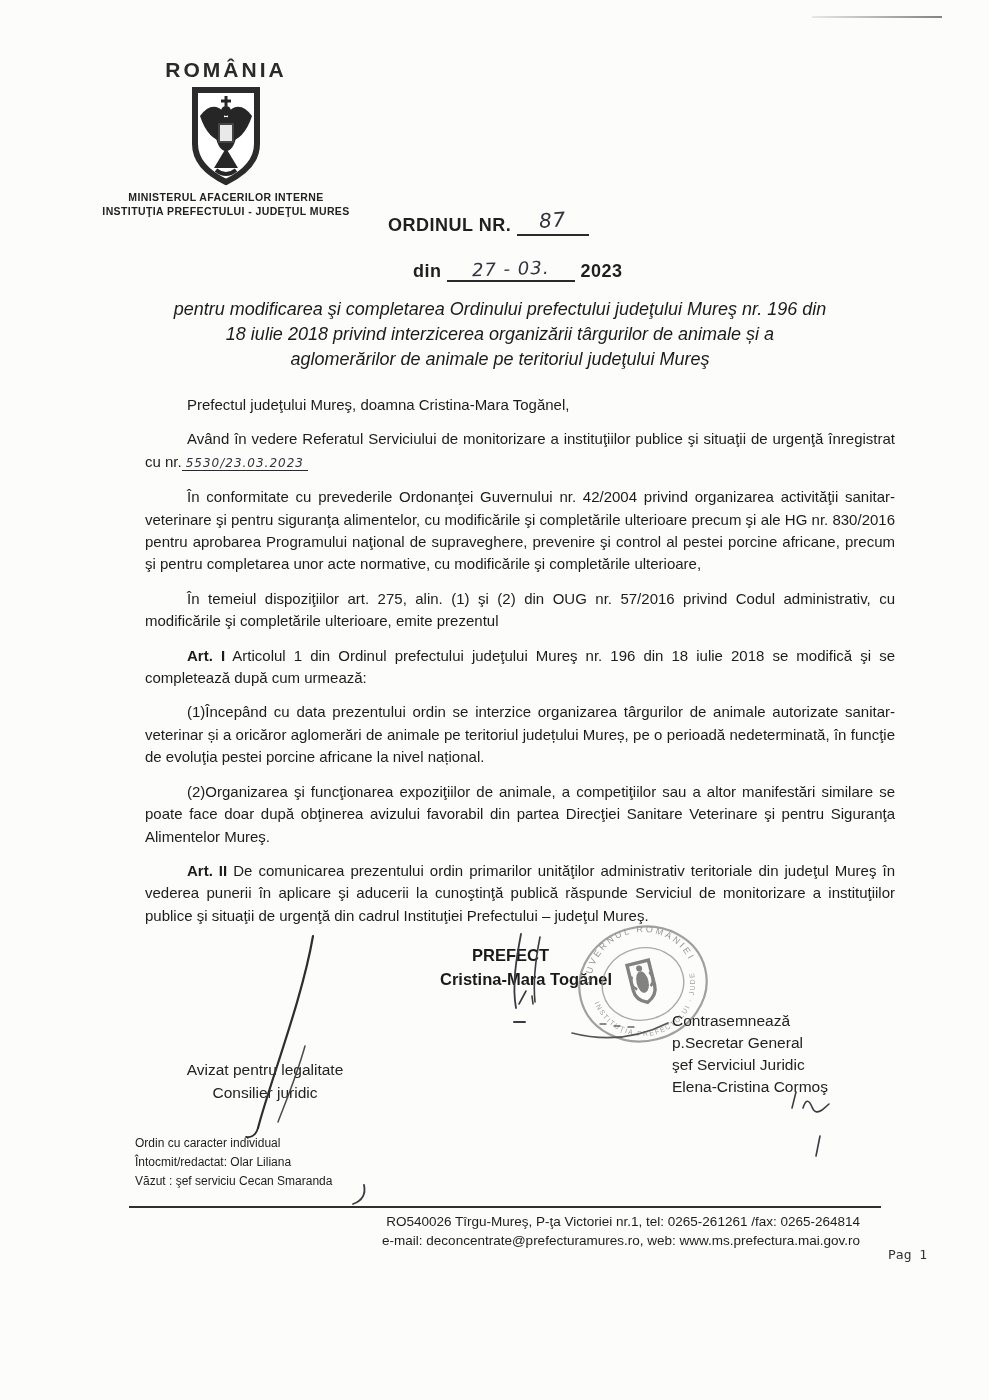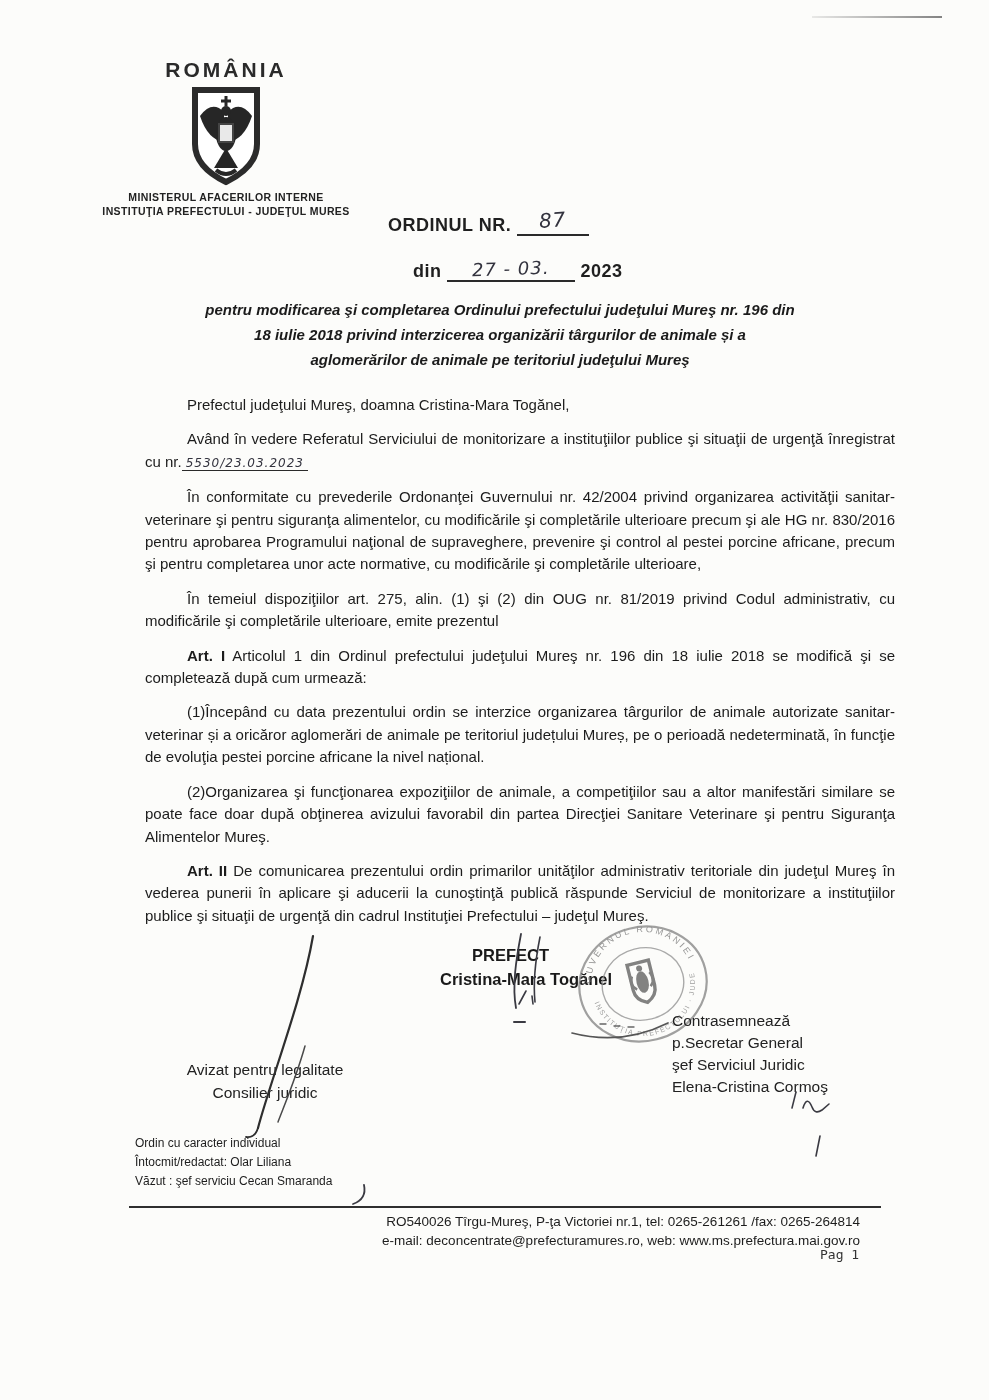--- a/index.html
+++ b/index.html
@@ -18,21 +18,21 @@
   
   .order-block{position:absolute;left:388px;top:210px;font-weight:bold;font-size:18px;letter-spacing:.5px;}
   .order-row{white-space:nowrap;}
   .u-line{display:inline-block;border-bottom:2px solid #2a2a2a;text-align:center;vertical-align:bottom;}
   .hw{font-family:"DejaVu Sans", sans-serif;font-style:italic;color:#33333e;font-weight:400;}
   .hw-num{display:inline-block;font-size:20px;transform:rotate(-4deg) translateY(-2px);letter-spacing:1px;}
   .hw-date{display:inline-block;font-size:18px;transform:rotate(-2deg);letter-spacing:1px;}
   .date-row{margin-top:22px;margin-left:25px;}
   
   .doc-title{position:absolute;left:110px;top:297px;width:780px;text-align:center;
-    font-weight:bold;font-style:italic;font-size:15px;line-height:25px;color:#1b1b1b;}
+    font-weight:normal;font-style:italic;font-size:18px;line-height:25px;color:#1b1b1b;}
   
   .body-text{position:absolute;left:133px;top:382px;width:774px;font-size:15px;line-height:22.4px;
     text-align:justify;color:#1c1c1c;}
   .body-text p{margin:12px;text-indent:42px;}
   .body-text .lead{font-weight:bold;}
   .ordin-heading{text-align:center;font-weight:bold;font-size:16px;letter-spacing:2px;
     margin:13px 0 15px 0;text-indent:0 !important;}
   .hw-reg{font-size:12px;border-bottom:1.5px solid #2a2a2a;padding:0 4px;letter-spacing:1px;font-style:italic;}
   
   .prefect-block{position:absolute;left:440px;top:943px;font-weight:bold;font-size:16.5px;
@@ -41,21 +41,21 @@
   .stamp-wrap{position:absolute;left:548px;top:898px;}
   .countersign{position:absolute;left:672px;top:1010px;width:240px;text-align:left;
     font-size:15.5px;line-height:22px;color:#222;}
   .avizat{position:absolute;left:140px;top:1058px;width:250px;text-align:center;
     font-size:15.5px;line-height:23px;color:#222;}
   
   .footnotes{position:absolute;left:135px;top:1134px;font-size:12px;line-height:19px;color:#1d1d1d;}
   .footer-rule{position:absolute;left:129px;top:1206px;width:752px;height:2px;background:#2f2f2f;}
   .footer-address{position:absolute;left:170px;top:1212px;width:690px;text-align:right;
     font-size:13.5px;line-height:19px;color:#1d1d1d;}
-  .page-number{position:absolute;left:820px;top:1247px;font-size:13px;
+  .page-number{position:absolute;left:888px;top:1247px;font-size:13px;
     font-family:"DejaVu Sans Mono", monospace;color:#333;}
   .ink-overlay{position:absolute;left:0;top:0;pointer-events:none;}
 </style>
 </head>
 <body>
 
 <div class="page">
 
   <div class="scan-line-top"></div>
 
@@ -91,21 +91,21 @@
   <div class="doc-title">
     <div>pentru modificarea şi completarea Ordinului prefectului judeţului Mureş nr. 196 din</div>
     <div>18 iulie 2018 privind interzicerea organizării târgurilor de animale  și a</div>
     <div>aglomerărilor de animale pe teritoriul judeţului Mureş</div>
   </div>
 
   <div class="body-text">
     <p><span>Prefectul judeţului Mureş, doamna Cristina-Mara Togănel,</span></p>
     <p><span>Având în vedere Referatul Serviciului de monitorizare a instituţiilor publice şi situaţii de urgenţă înregistrat cu nr.</span><span class="hw hw-reg">5530/23.03.2023</span></p>
     <p><span>În conformitate cu prevederile Ordonanţei Guvernului nr. 42/2004 privind organizarea activităţii sanitar-veterinare şi pentru siguranţa alimentelor, cu modificările şi completările ulterioare precum şi ale HG nr. 830/2016 pentru aprobarea Programului naţional de supraveghere, prevenire şi control al pestei porcine africane, precum şi pentru completarea unor acte normative, cu modificările şi completările ulterioare,</span></p>
-    <p><span>În temeiul dispoziţiilor art. 275, alin. (1) şi (2) din OUG nr. 81/2019 privind Codul administrativ, cu modificările şi completările ulterioare, emite prezentul</span></p>
+    <p><span>În temeiul dispoziţiilor art. 275, alin. (1) şi (2) din OUG nr. 57/2016 privind Codul administrativ, cu modificările şi completările ulterioare, emite prezentul</span></p>
     <p><span class="lead">Art. I</span><span>  Articolul 1 din Ordinul prefectului judeţului Mureş nr. 196 din 18 iulie 2018 se modifică şi se completează după cum urmează:</span></p>
     <p><span>(1)Începând cu data prezentului ordin se interzice organizarea târgurilor de animale autorizate sanitar-veterinar și a oricăror aglomerări de animale pe teritoriul județului Mureș, pe o perioadă nedeterminată, în funcţie de evoluţia pestei porcine africane la nivel național.</span></p>
     <p><span>(2)Organizarea şi funcţionarea expoziţiilor de animale, a competiţiilor sau a altor manifestări similare se poate face doar după obţinerea avizului favorabil din partea Direcţiei Sanitare Veterinare şi pentru Siguranţa Alimentelor Mureş.</span></p>
     <p><span class="lead">Art. II</span><span>  De comunicarea prezentului ordin primarilor unităţilor administrativ teritoriale din judeţul Mureş în vederea punerii în aplicare şi aducerii la cunoştinţă publică răspunde Serviciul de monitorizare a instituţiilor publice şi situaţii de urgenţă din cadrul Instituţiei Prefectului – judeţul Mureş.</span></p>
   </div>
 
   <div class="prefect-block">
     <div class="prefect-label">PREFECT</div>
     <div>Cristina-Mara Togănel</div>
   </div>

